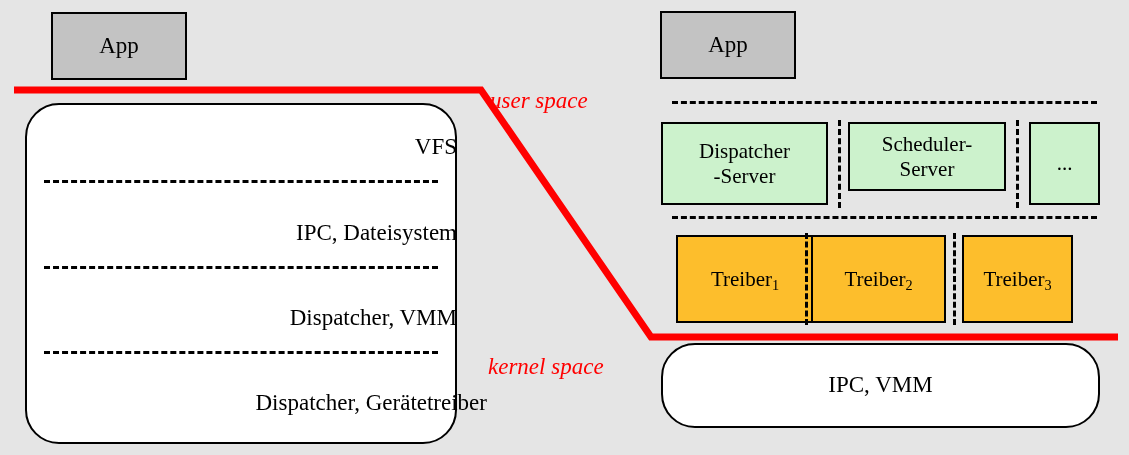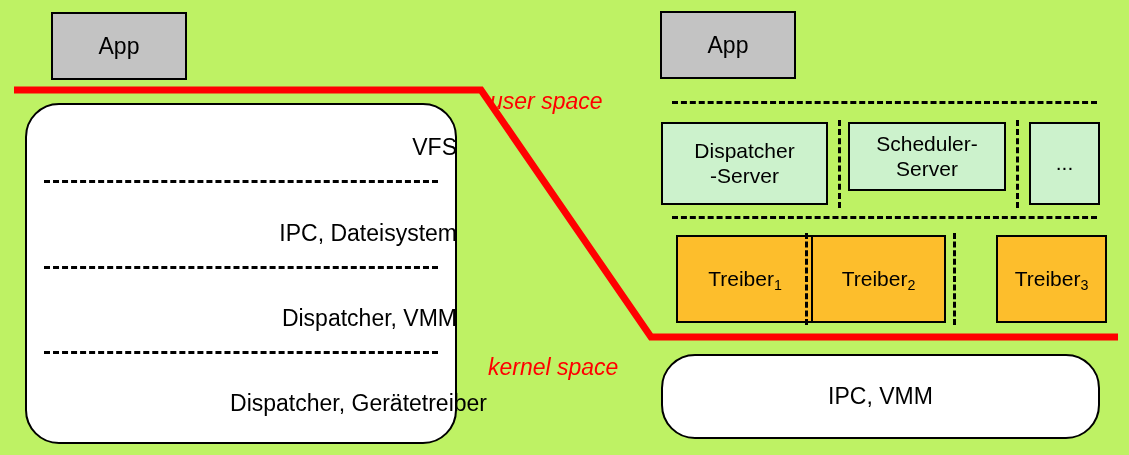--- a/index.html
+++ b/index.html
@@ -4,22 +4,22 @@
 <style>
   html, body {
     margin: 0;
     padding: 0;
     background: #ffffff;
   }
   #canvas {
     position: relative;
     width: 1129px;
     height: 455px;
-    background: #bef264;
-    font-family: Liberation Sans, sans-serif;
+    background: #e5e5e5;
+    font-family: Liberation Serif, serif;
     overflow: hidden;
   }
 
   
   .box {
     position: absolute;
     box-sizing: border-box;
     display: flex;
     align-items: center;
     justify-content: center;
@@ -165,25 +165,25 @@
   </div>
 
   <div class="dash-v" style="left:805px; top:233px; height:92px;"></div>
 
   <div class="box driver-box" style="left:811px; top:235px; width:135px; height:88px;">
     <span><span>Treiber</span><sub>2</sub></span>
   </div>
 
   <div class="dash-v" style="left:953px; top:233px; height:92px;"></div>
 
-  <div class="box driver-box" style="left:962px; top:235px; width:111px; height:88px;margin-left:34px;">
+  <div class="box driver-box" style="left:962px; top:235px; width:111px; height:88px;">
     <span><span>Treiber</span><sub>3</sub></span>
   </div>
 
-  <div class="box rounded-box" style="left:661px; top:354px; width:439px; height:85px; font-size:23px;">
+  <div class="box rounded-box" style="left:661px; top:343px; width:439px; height:85px; font-size:23px;">
     <span>IPC, VMM</span>
   </div>
 
   <svg class="red-line-svg" viewBox="0 0 1129 455" xmlns="http://www.w3.org/2000/svg">
     <polyline points="14,90 481,90 651,337 1118,337" fill="none" stroke="#ff0000" stroke-width="7" stroke-linejoin="miter" stroke-linecap="butt"></polyline>
   </svg>
 
   <div class="space-label" style="left:490px; top:40px;margin-top:48px;">
     <span>user space</span>
   </div>

